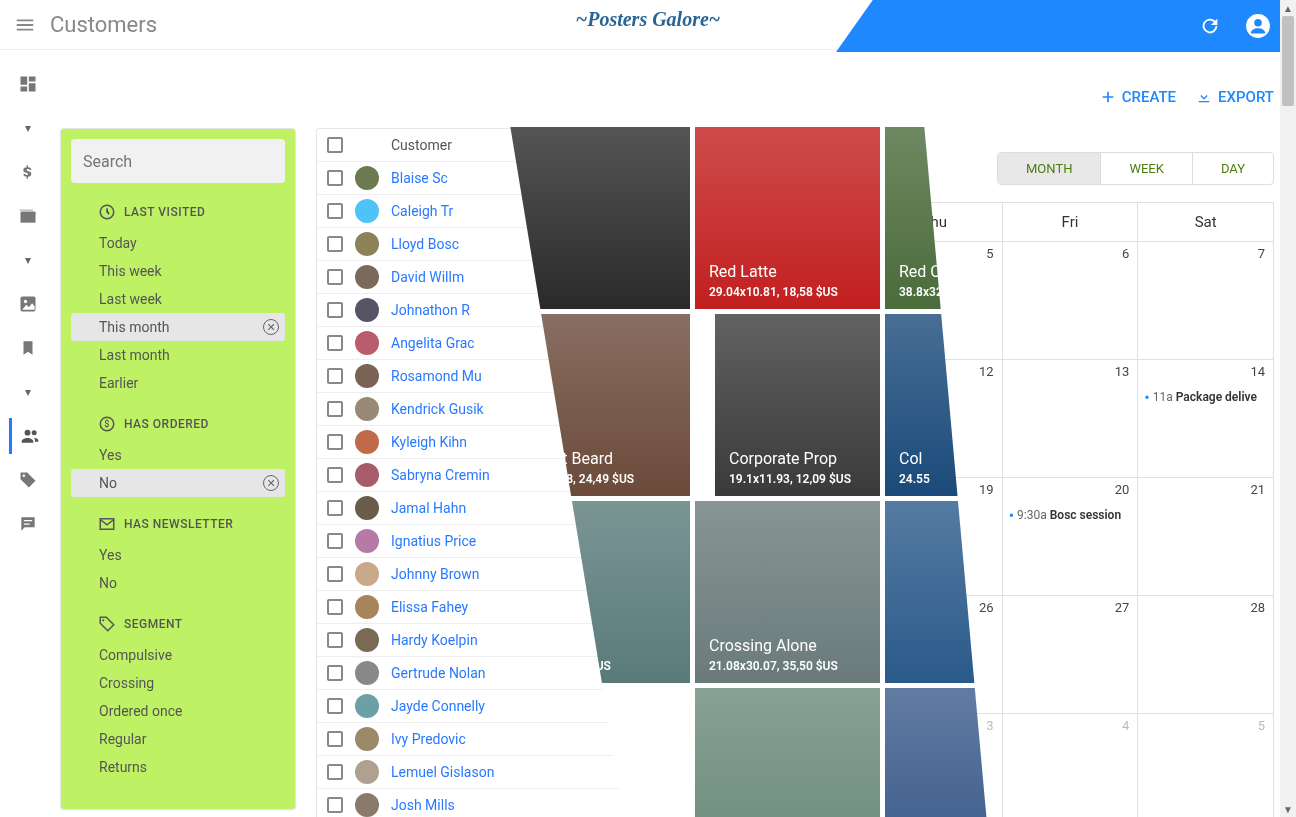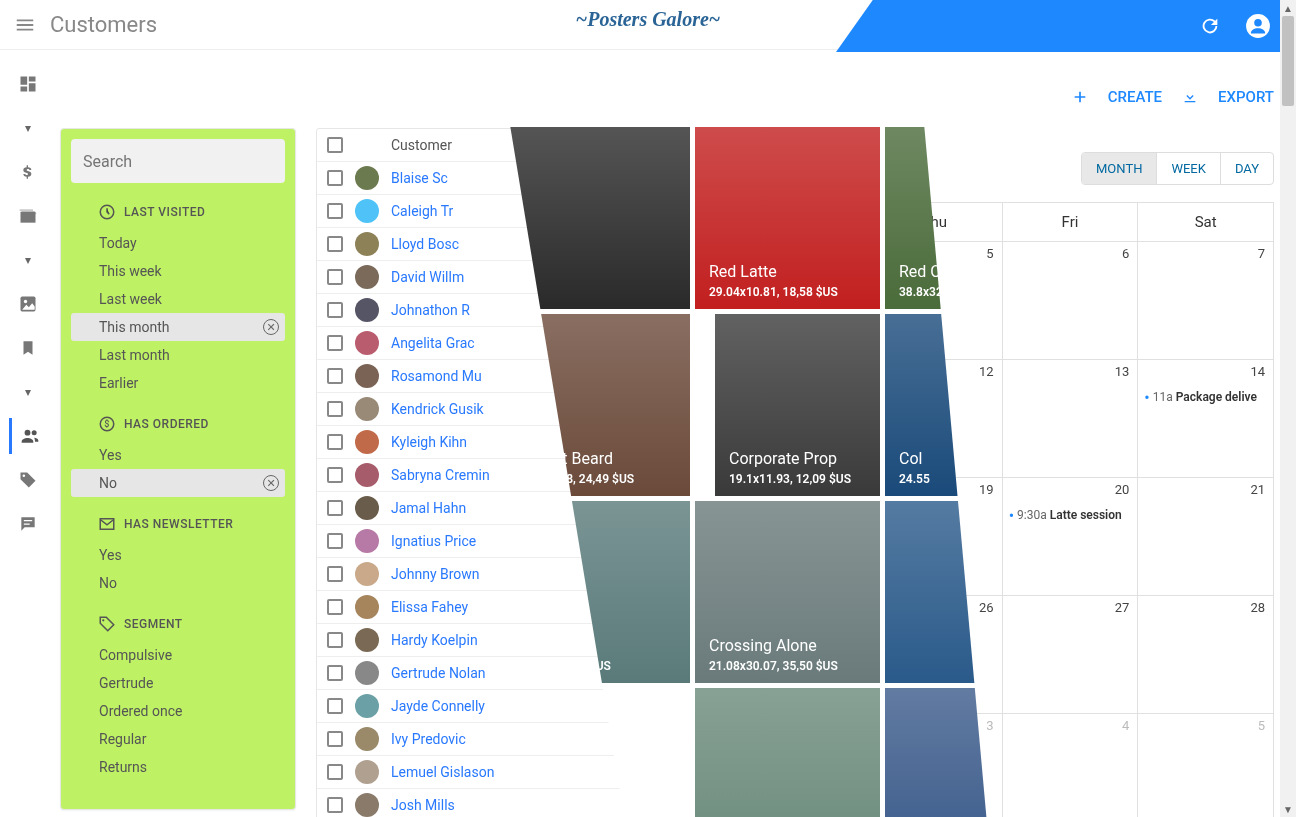--- a/index.html
+++ b/index.html
@@ -46,23 +46,23 @@
 
 .layer2 { position:absolute; left:480px; top:52px; width:600px; height:765px; z-index:20; clip-path: polygon(3% 0, 100% 0, 100% 100%, 24% 100%); filter: drop-shadow(-10px 0 15px rgba(0,0,0,0.3)); }
 .prod-grid { display:grid; grid-template-columns: repeat(3, 185px); gap:5px; background:#fff; padding-top:75px; padding-left:25px; }
 .prod { height:182px; position:relative; overflow:hidden; display:flex; flex-direction:column; justify-content:flex-end; padding:10px 14px; color:#fff; }
 .prod .pt { font-size:16px; font-weight:400; margin-bottom:4px; }
 .prod .ps { font-size:12px; font-weight:600; }
 
 
 .layer3 { position:absolute; right:0; top:52px; width:430px; height:765px; z-index:25; background:#fff; clip-path: polygon(12% 0, 100% 0, 100% 100%, 28% 100%); filter: drop-shadow(-10px 0 15px rgba(0,0,0,0.25)); }
 .actions { position:absolute; right:22px; top:36px; display:flex; gap:20px; color:#1e88ff; font-size:15px; font-weight:500; align-items:center; }
-.actions .act { display:flex; align-items:center; gap:20px; }
+.actions .act { display:flex; align-items:center; gap:6px; }
 .view-tabs { position:absolute; right:22px; top:100px; display:flex; border:1px solid #ddd; border-radius:4px; overflow:hidden; }
-.view-tabs .vt { padding:8px 14px; font-size:13px; color:#0369a1; border-left:1px solid #ddd; }
+.view-tabs .vt { padding:8px 28px; font-size:13px; color:#4d7c0f; border-left:1px solid #ddd; }
 .view-tabs .vt:first-child { border-left:none; }
 .view-tabs .vt.sel { background:#e8e8e8; }
 .cal { position:absolute; left:0; right:22px; top:150px; border:1px solid #e0e0e0; border-left:none; }
 .cal-head { display:flex; }
 .cal-head .dh { flex:1; text-align:center; padding:10px 0; font-size:15px; color:#333; border-left:1px solid #e0e0e0; }
 .cal-week { display:flex; height:118px; border-top:1px solid #e0e0e0; }
 .cal-day { flex:1; border-left:1px solid #e0e0e0; position:relative; padding:4px 6px; }
 .cal-day .dn { position:absolute; top:4px; right:8px; font-size:13px; color:#444; }
 .cal-day.other .dn { color:#bbb; }
 .event { font-size:12px; color:#333; margin-top:24px; white-space:nowrap; overflow:hidden; text-overflow:ellipsis; }
@@ -218,21 +218,21 @@
           <div class="filter-hd">
             <span class="fi">
               <svg width="18" height="18" viewBox="0 0 24 24">
                 <path fill="none" stroke="#555" stroke-width="2" d="M3 3h8l10 10-8 8L3 11z"></path>
                 <circle cx="7" cy="7" r="1.5" fill="#555"></circle>
               </svg>
             </span>
             <span>SEGMENT</span>
           </div>
           <div class="filter-item">Compulsive</div>
-          <div class="filter-item">Gertrude</div>
+          <div class="filter-item">Crossing</div>
           <div class="filter-item">Ordered once</div>
           <div class="filter-item">Regular</div>
           <div class="filter-item">Returns</div>
         </div>
       </div>
   </div>
 
   <div class="cust-table">
     <div class="cust-row head">
       <div class="cbx"></div>
@@ -451,21 +451,21 @@
             <div class="event"><span class="dot">•</span> <span class="tm">11a</span> <b>Package delive</b></div>
           </div>
         </div>
         <div class="cal-week">
           <div class="cal-day">
             <div class="dn">19</div>
             <div class="event"><span class="dot">•</span> <b>pare inte</b></div>
           </div>
           <div class="cal-day">
             <div class="dn">20</div>
-            <div class="event"><span class="dot">•</span> <span class="tm">9:30a</span> <b>Latte session</b></div>
+            <div class="event"><span class="dot">•</span> <span class="tm">9:30a</span> <b>Bosc session</b></div>
           </div>
           <div class="cal-day">
             <div class="dn">21</div>
           </div>
         </div>
         <div class="cal-week">
           <div class="cal-day">
             <div class="dn">26</div>
           </div>
           <div class="cal-day">

